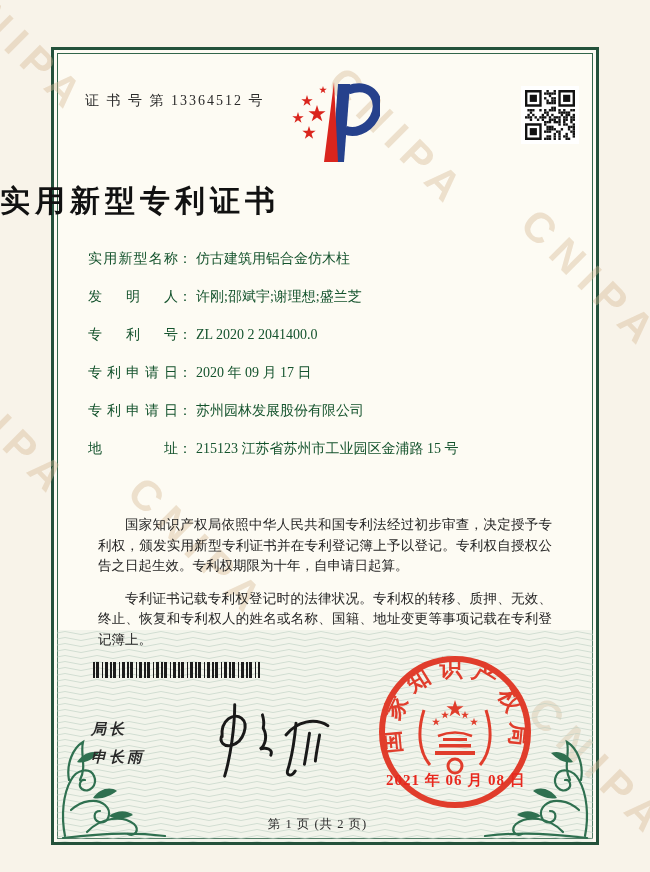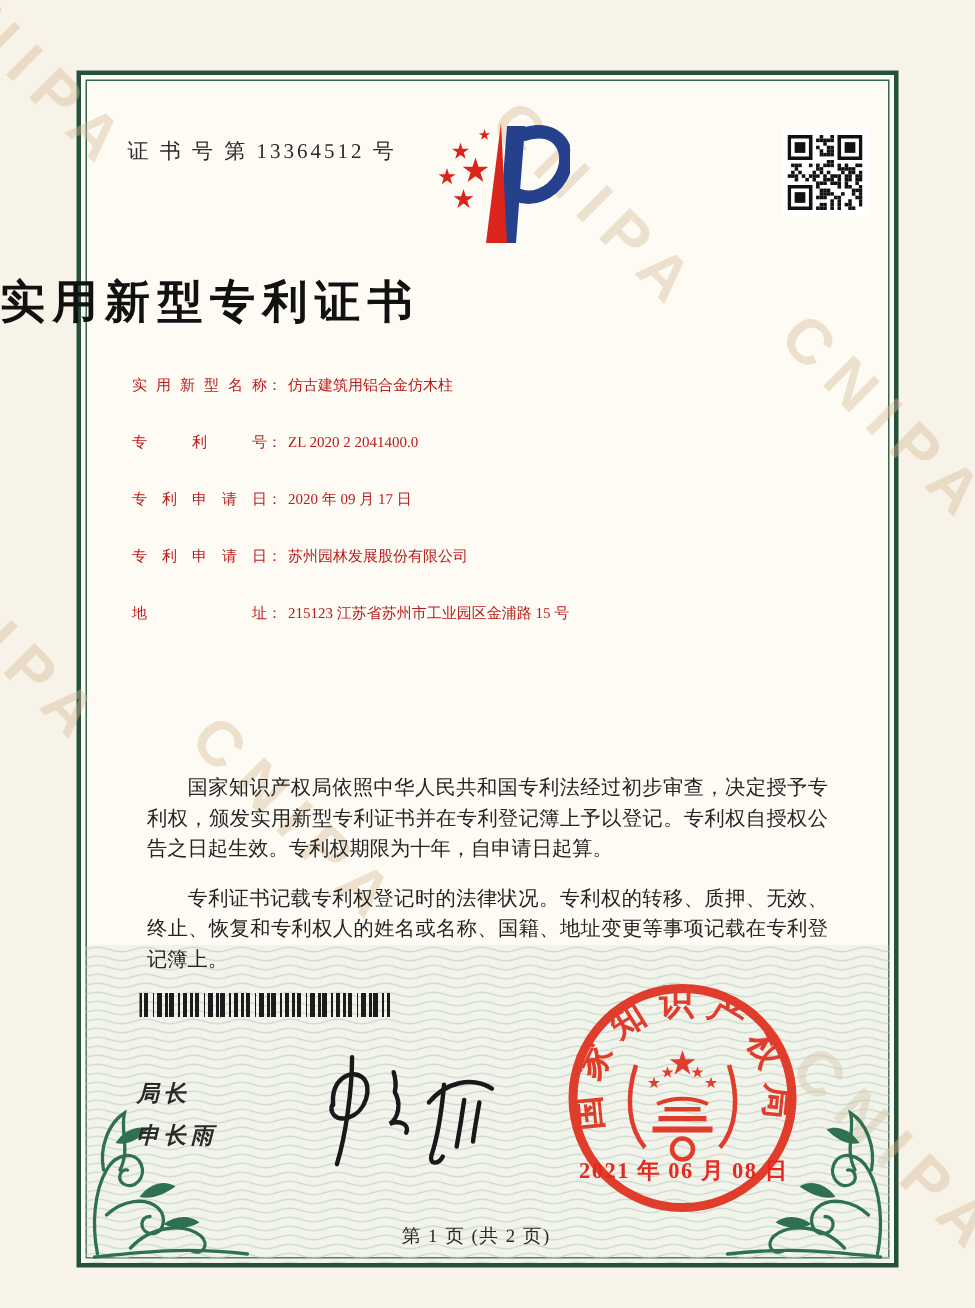--- a/index.html
+++ b/index.html
@@ -22,21 +22,21 @@
   .guilloche{position:absolute;z-index:3;left:57px;top:630px;width:536px;height:212px;
     background:rgba(205,220,210,0.22);}
   .flourish{position:absolute;z-index:4;width:112px;height:104px;}
   .flourish.bl{left:57px;top:738px;}
   .flourish.br{left:481px;top:738px;transform:scaleX(-1);}
   .cert-no{position:absolute;z-index:5;left:85px;top:92px;font-size:14px;letter-spacing:2px;color:#2a2a2a;text-align:center;}
   .logo{position:absolute;z-index:5;left:276px;top:80px;width:104px;height:86px;}
   .qr{position:absolute;z-index:5;left:521px;top:86px;width:50px;height:50px;background:#fff;padding:4px;}
   .title{position:absolute;z-index:5;left:0;width:650px;top:181px;text-align:left;
     font-size:30px;font-weight:bold;letter-spacing:5px;color:#111;}
-  .fields{position:absolute;z-index:5;left:88px;top:250px;width:480px;font-size:10px;color:#b91c1c;}
+  .fields{position:absolute;z-index:5;left:88px;top:250px;width:480px;font-size:14px;color:#14532d;}
   .frow{position:relative;height:38px;}
   .lbl{display:inline-block;width:90px;text-align:justify;text-align-last:justify;vertical-align:top;}
   .lbl.sm{width:86px;}
   .sep{display:inline-block;margin-right:4px;}
   .pair2{position:absolute;left:244px;top:0;}
   .paras{position:absolute;z-index:5;left:86px;top:503px;width:478px;
     font-size:13.5px;line-height:20.5px;text-align:justify;color:#242424;}
   .paras p{margin:12px;text-indent:2em;}
   .barcode{position:absolute;z-index:5;left:93px;top:662px;width:167px;height:16px;
     background:repeating-linear-gradient(90deg,
@@ -302,20 +302,23 @@
       </g>
   </svg>
 
   <div class="title">实用新型专利证书</div>
 
   <div class="fields">
     <div class="frow">
       <span class="lbl">实用新型名称</span><span class="sep">：</span><span>仿古建筑用铝合金仿木柱</span>
     </div>
     <div class="frow">
+      <span class="lbl">发明人</span><span class="sep">：</span><span>许刚;邵斌宇;谢理想;盛兰芝</span>
+    </div>
+    <div class="frow">
       <span class="lbl">专利号</span><span class="sep">：</span><span>ZL 2020 2 2041400.0</span>
     </div>
     <div class="frow">
       <span class="lbl">专利申请日</span><span class="sep">：</span><span>2020 年 09 月 17 日</span>
     </div>
     <div class="frow">
       <span class="lbl">专利申请日</span><span class="sep">：</span><span>苏州园林发展股份有限公司</span>
     </div>
     <div class="frow">
       <span class="lbl">地址</span><span class="sep">：</span><span>215123 江苏省苏州市工业园区金浦路 15 号</span>

